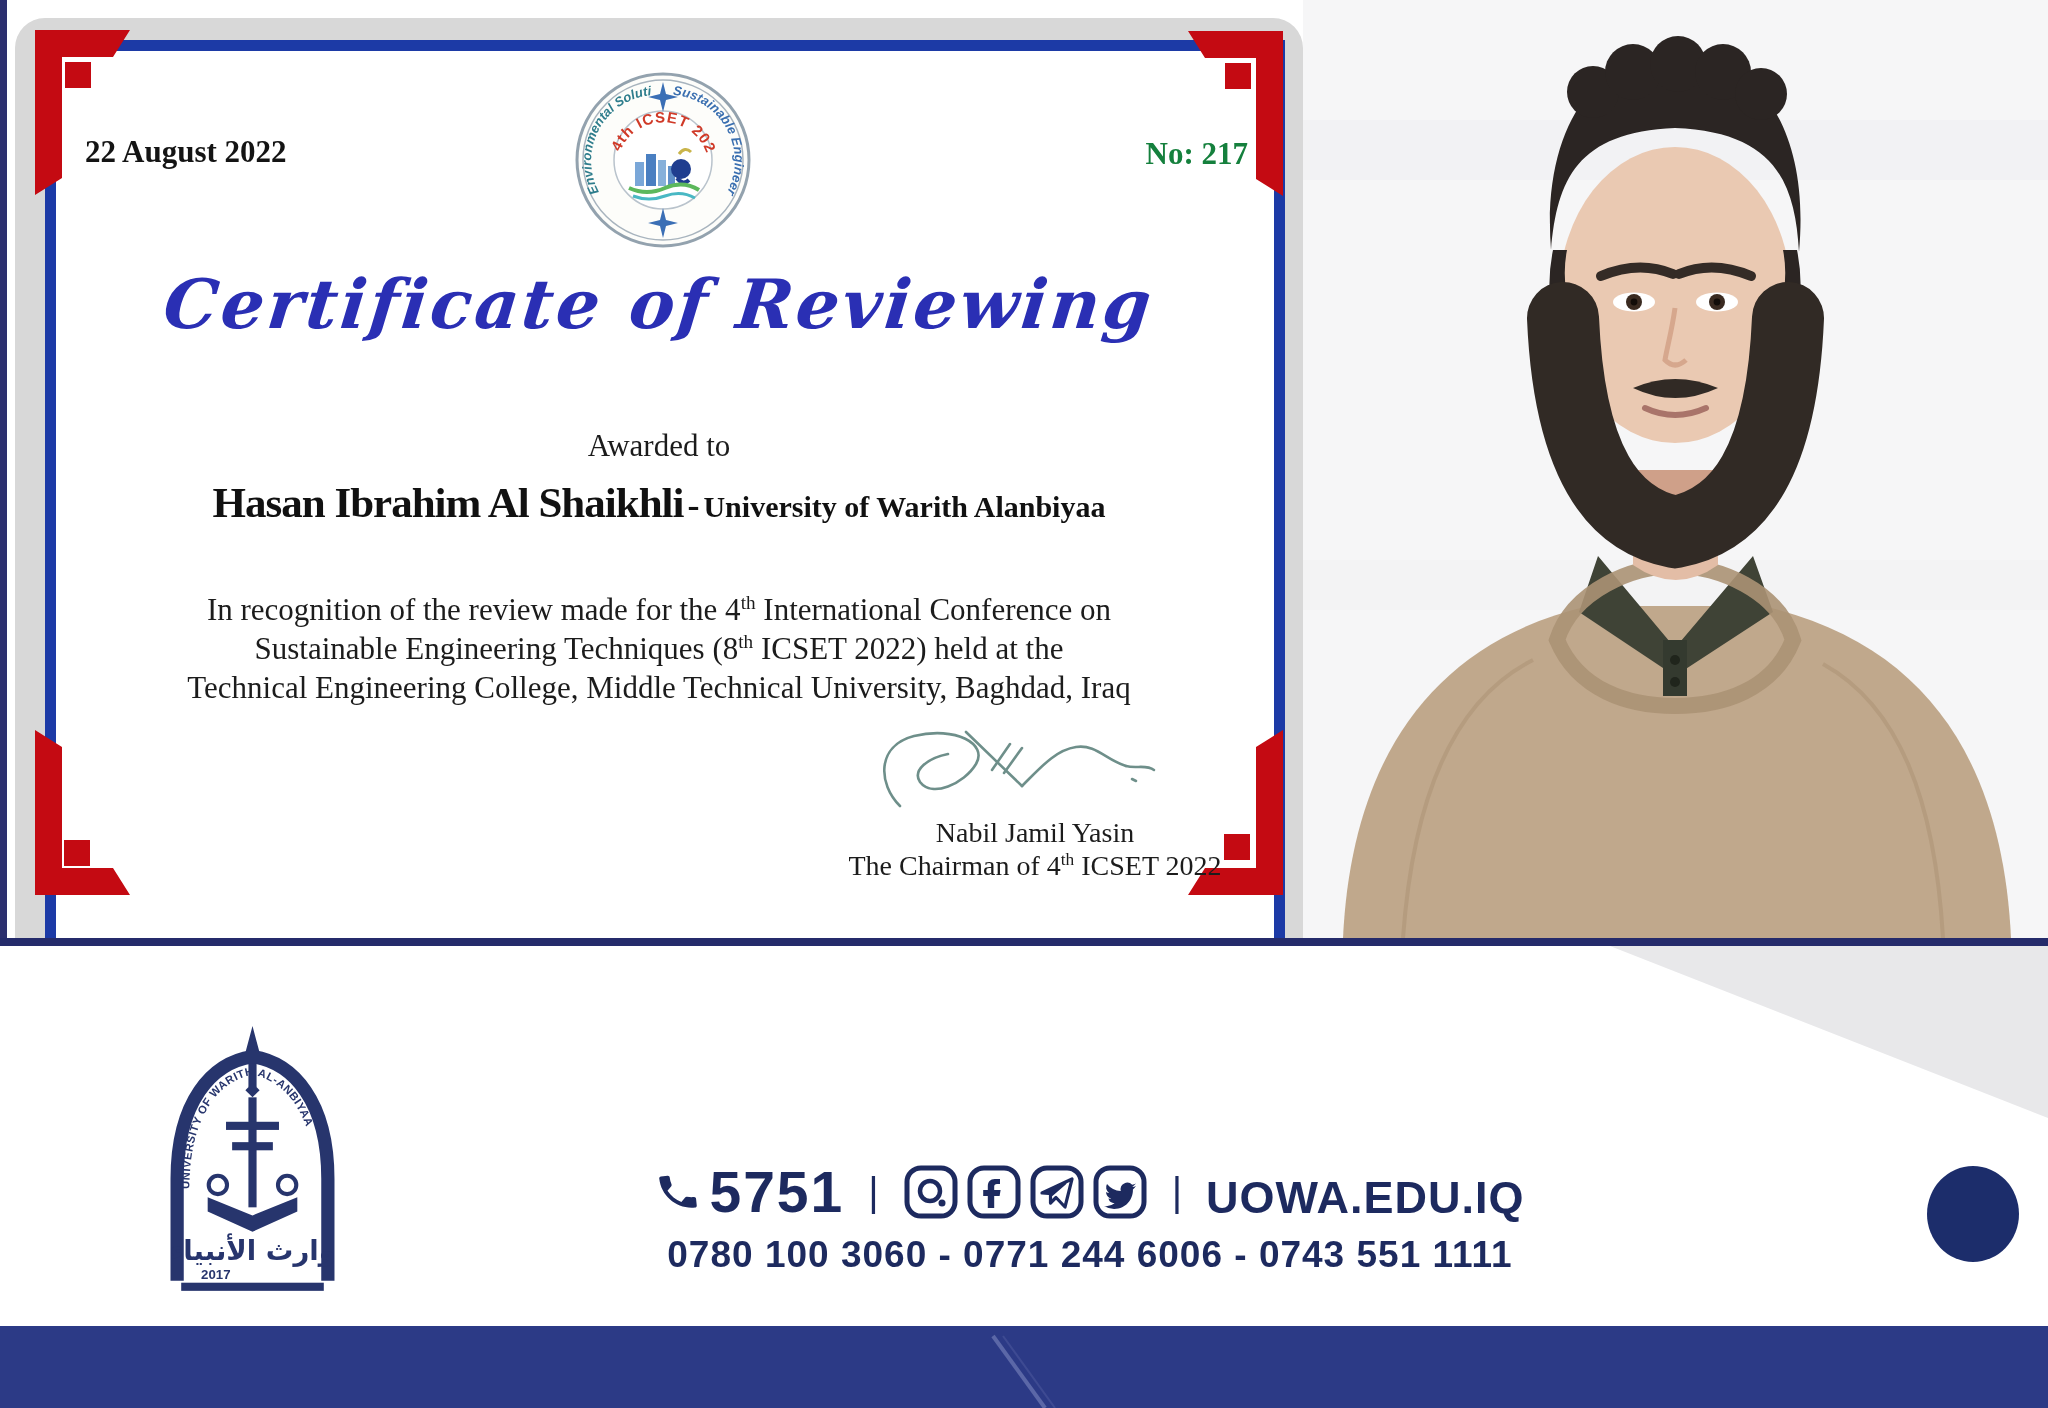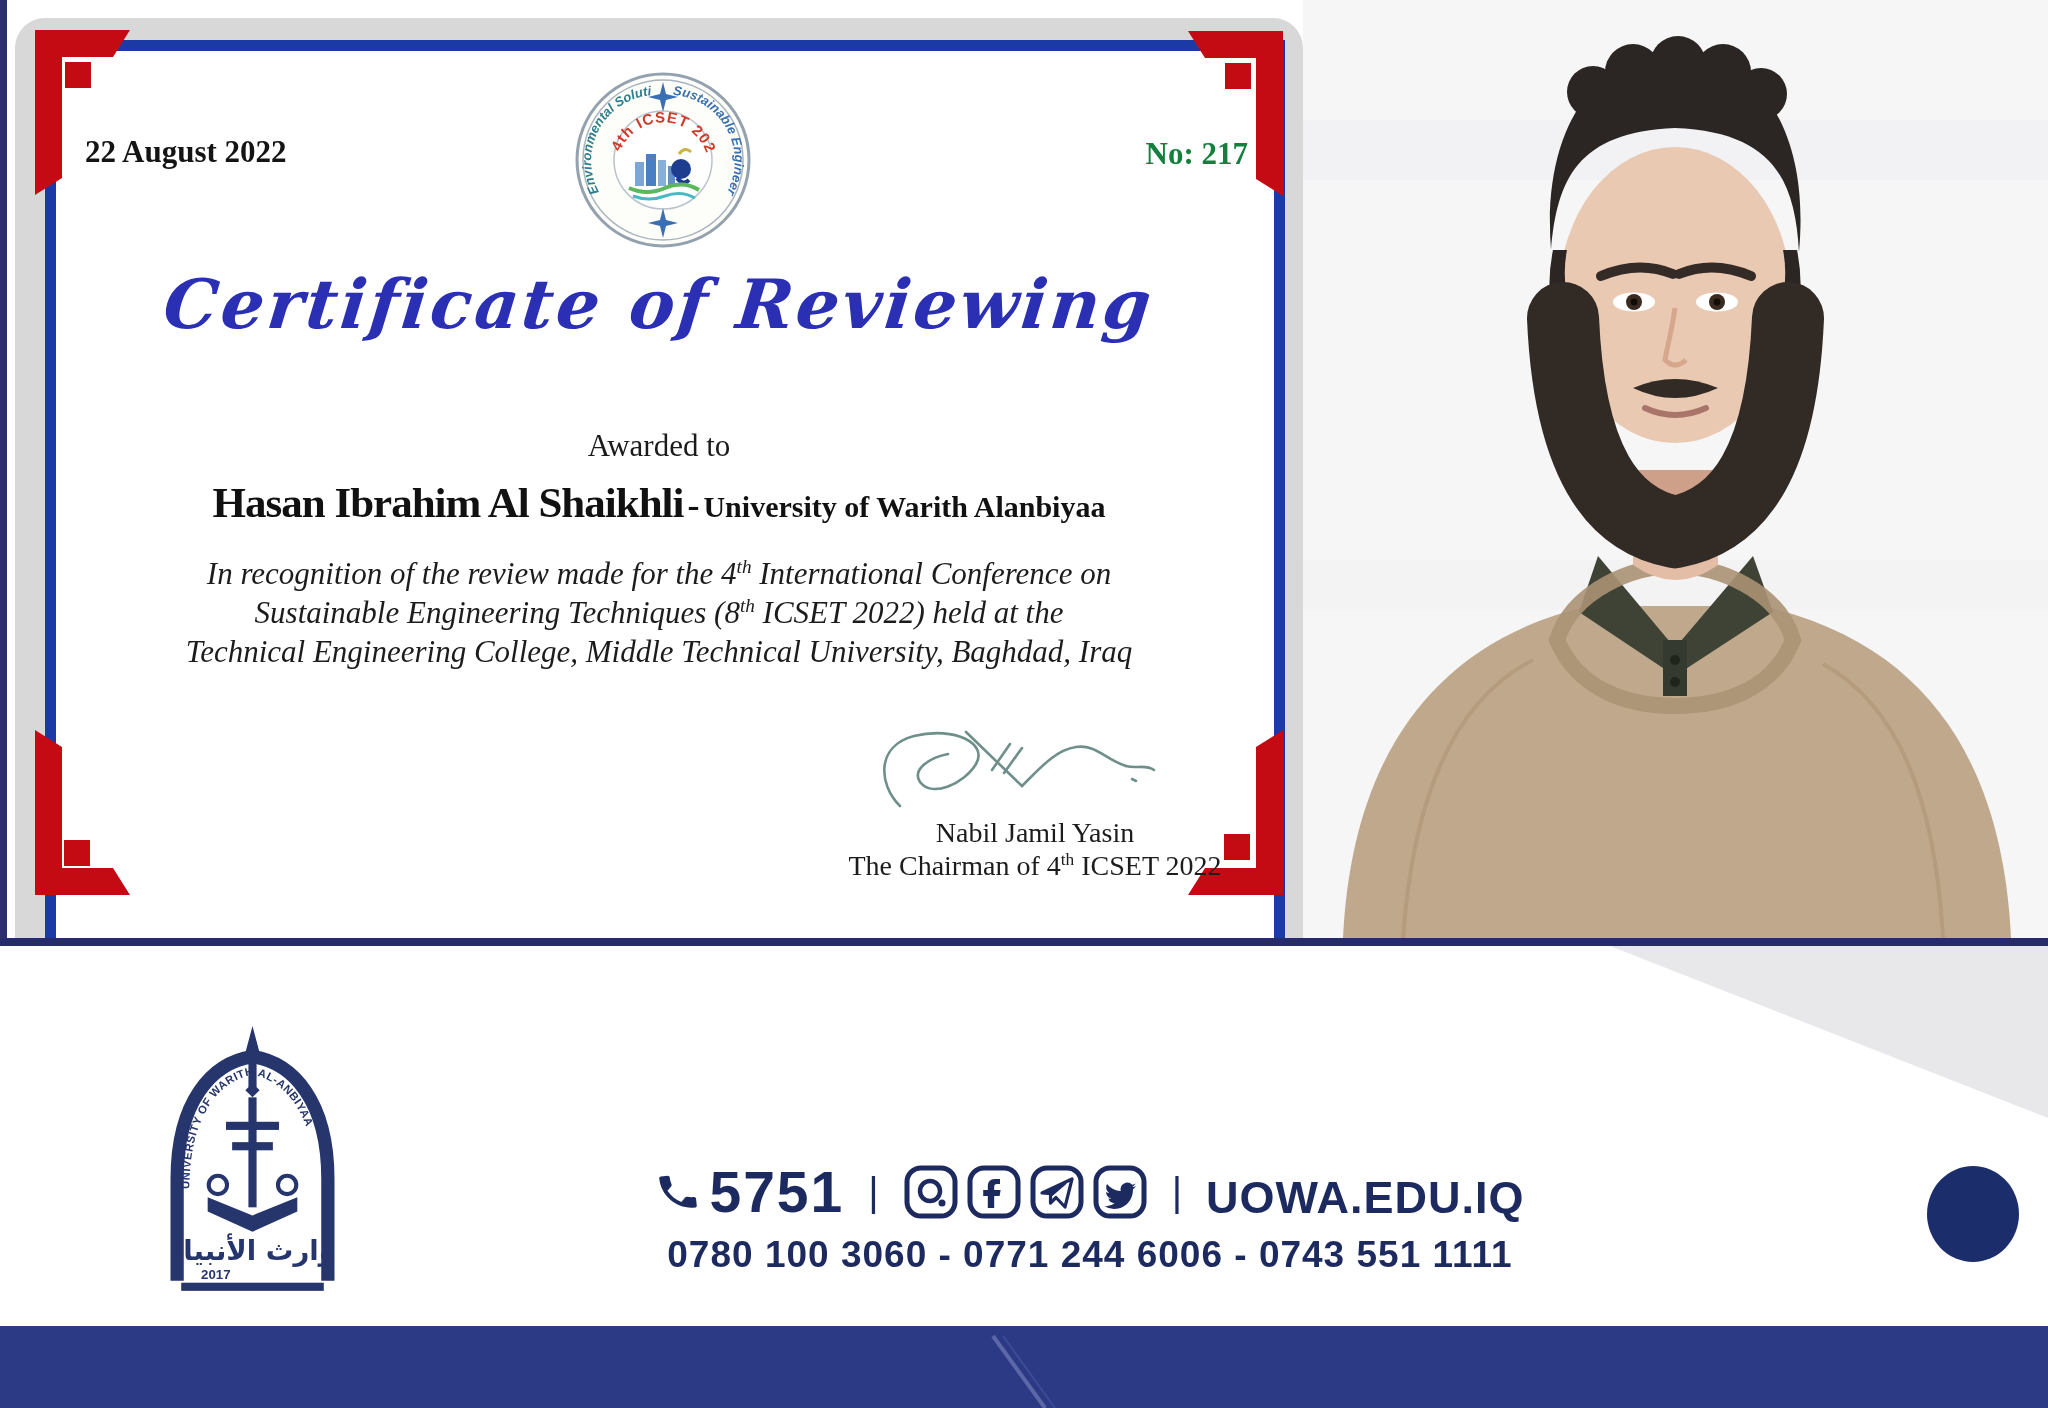--- a/index.html
+++ b/index.html
@@ -24,21 +24,21 @@
   .cert-no{right:55px;top:118px;font-size:31px;font-weight:bold;color:#15803d;}
   .conf-logo{left:558px;top:52px;width:180px;height:180px;}
   .cert-title{left:0;top:246px;width:1288px;text-align:center;color:#2a2fb4;
               font-size:68px;font-style:italic;font-weight:bold;letter-spacing:3px;
               transform:skewX(-6deg);font-family:"DejaVu Serif", serif;}
   .awarded{left:0;top:410px;width:1288px;text-align:center;font-size:31px;color:#1b1b1b;}
   .name-row{left:0;top:460px;width:1288px;text-align:center;color:#111;}
   .name-main{font-size:43px;font-weight:bold;letter-spacing:-1px;}
   .name-sep{font-size:36px;font-weight:bold;}
   .name-affil{font-size:30px;font-weight:bold;}
-  .body-par{left:64px;top:536px;width:1160px;text-align:center;font-size:31px;color:#1c1c1c;line-height:39px;font-style:italic;}
+  .body-par{left:64px;top:572px;width:1160px;text-align:center;font-size:31px;color:#1c1c1c;line-height:39px;}
   .sup{font-size:0.62em;vertical-align:super;line-height:0;}
   .sig-svg{left:855px;top:706px;width:300px;height:95px;}
   .sig-block{left:790px;top:798px;width:460px;text-align:center;font-size:28px;color:#1c1c1c;line-height:33px;}
 
   .photo{left:1303px;top:0;width:745px;height:938px;background:#f6f6f7;}
   .divider{left:0;top:938px;width:2048px;height:8px;background:#252b6b;}
 
   
   .lower{left:0;top:946px;width:2048px;height:380px;background:#ffffff;}
   .gray-tri{left:0;top:0;width:2048px;height:380px;pointer-events:none;}

